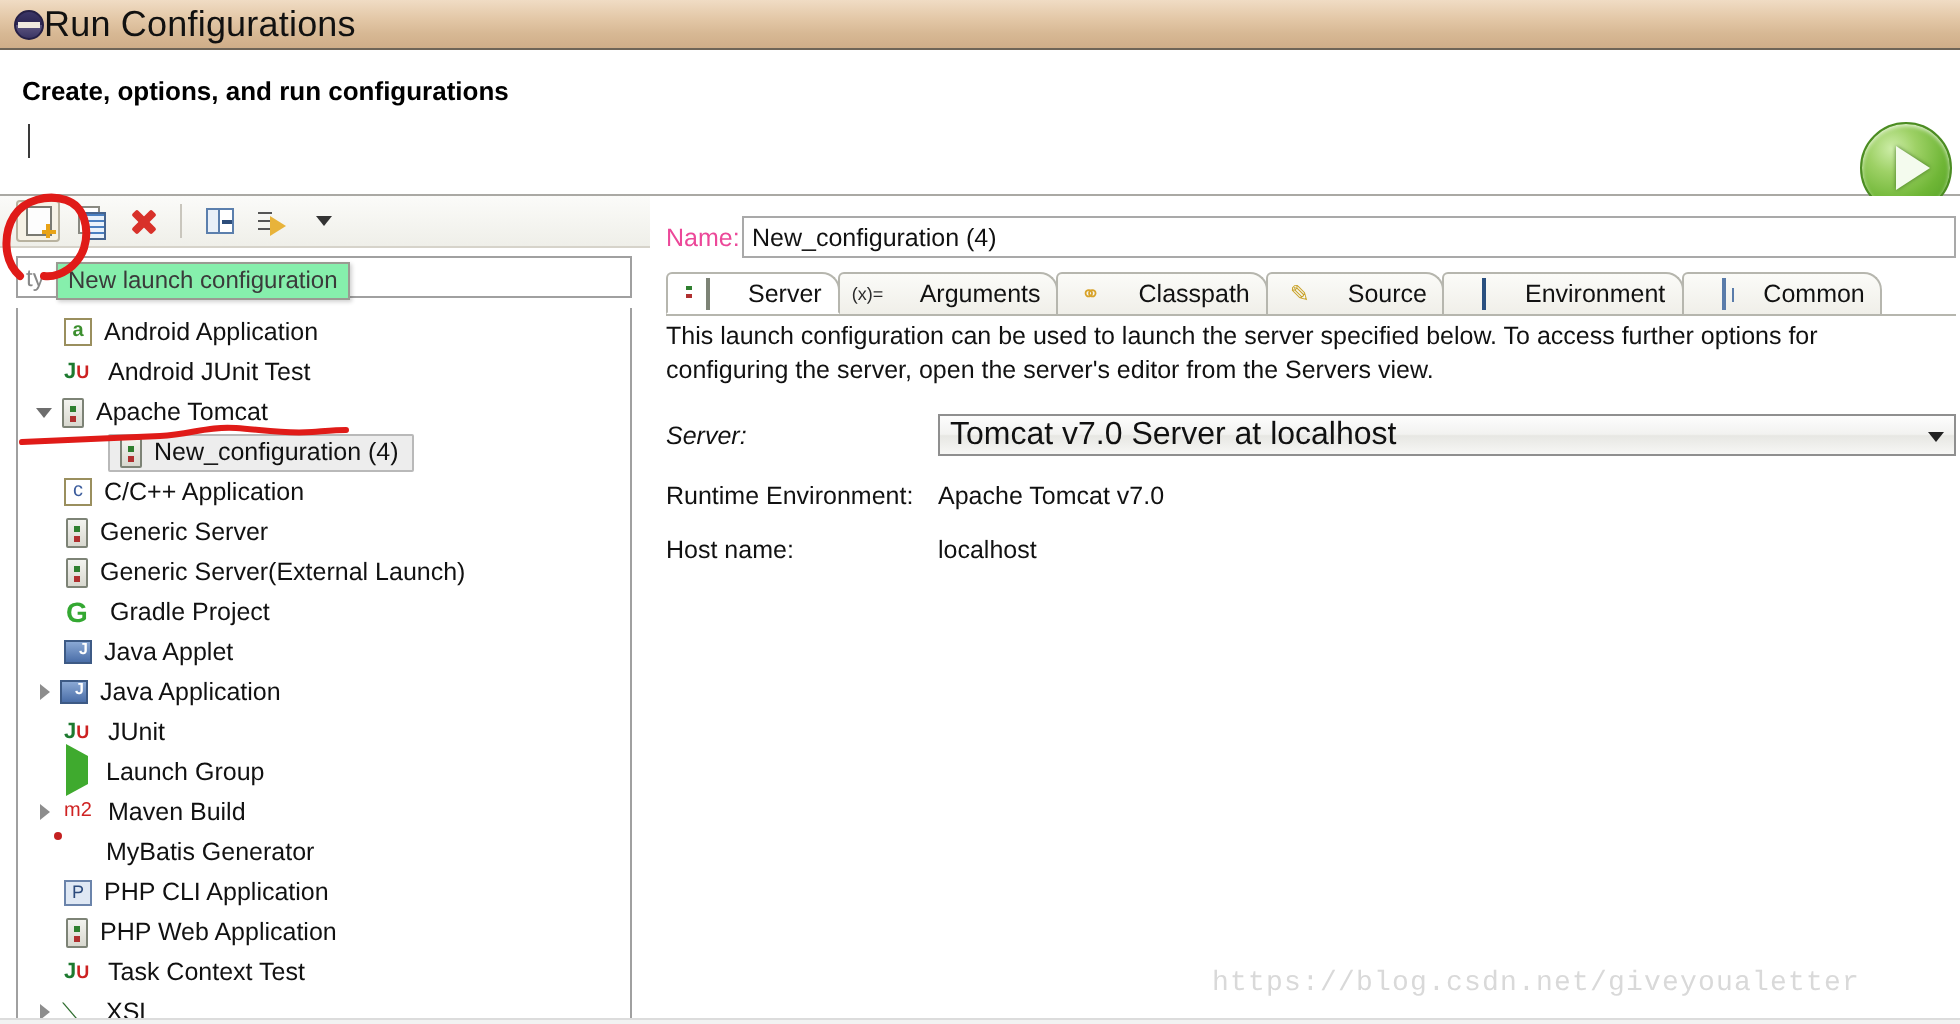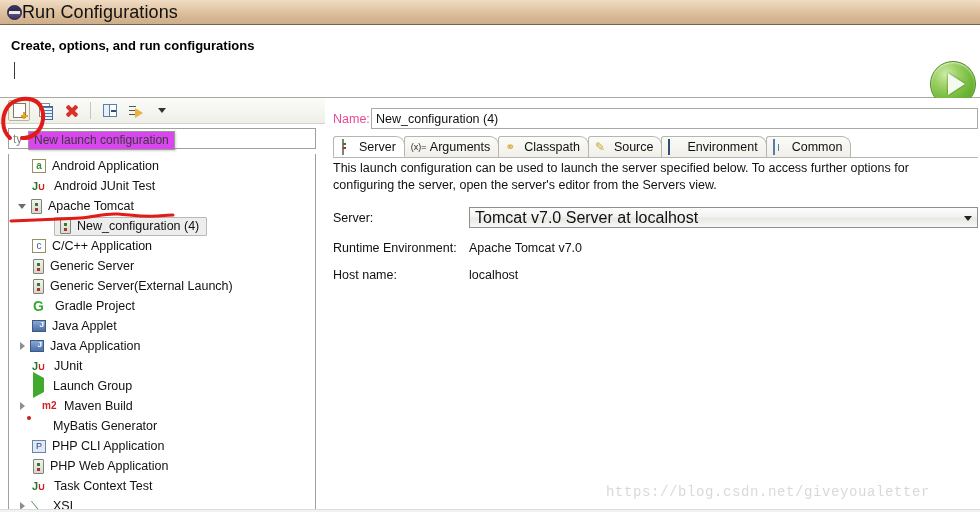--- a/index.html
+++ b/index.html
@@ -140,21 +140,21 @@
   }
 
   .filter-box {
     position: absolute; left: 8px; top: 30px; width: 308px; height: 21px;
     border: 1px solid #a0a0a0; background: #fff;
     font-size: 12px; color: #888; padding: 2px 4px; line-height: 16px;
     overflow: hidden; white-space: nowrap;
   }
   .tooltip {
     position: absolute; left: 28px; top: 33px; height: 19px;
-    background: #d946ef; border: 1px solid #9a9a92;
+    background: #86efac; border: 1px solid #9a9a92;
     font-size: 12px; color: #3a3a3a; line-height: 17px; padding: 0 5px;
     box-shadow: 1px 1px 2px rgba(0,0,0,.18);
     white-space: nowrap; z-index: 30;
   }
 
   .tree {
     position: absolute; left: 8px; top: 56px; width: 308px; height: 356px;
     background: #fff; border: 1px solid #a0a0a0; border-top: none;
     overflow: hidden;
   }
@@ -204,21 +204,21 @@
   .ti-g { color: #34a832; font-weight: bold; font-size: 14px; line-height: 16px; margin-left: 2px; }
   .ti-applet {
     width: 14px; height: 12px; background: linear-gradient(180deg,#8aa8d4,#4a6ea8);
     border: 1px solid #3d5a85; margin-left: 1px; position: relative;
   }
   .ti-applet::after { content:"J"; position:absolute; right:1px; top:-1px; color:#fff; font-size:8px; font-weight:bold; }
   .ti-play {
     width:0;height:0;border-left:11px solid #3faa2e;border-top:6px solid transparent;
     border-bottom:6px solid transparent; margin-left:2px;
   }
-  .ti-m2 { color:#cf2222; font-weight:bold; font-size:10px; line-height:16px; margin-left:13px; }
+  .ti-m2 { color:#cf2222; font-weight:normal; font-size:10px; line-height:16px; margin-left:3px; }
   .ti-mybatis {
     width:14px;height:11px;background:#262220;border-radius:50% 50% 45% 45%;margin-left:1px;position:relative;
   }
   .ti-mybatis::after{content:"";position:absolute;right:1px;top:-2px;width:4px;height:4px;background:#c42020;border-radius:50%;}
   .ti-php {
     width: 14px; height: 13px; background: #dfe8f4; border: 1px solid #6b84ab;
     color: #2b4a7c; font-size: 9px; line-height: 11px; text-align: center; margin-left: 1px;
   }
   .ti-xsl { color:#2f6d2f; font-size:12px; line-height:16px; margin-left:2px; }
 
@@ -242,44 +242,44 @@
     flex: 1; height: 21px; border: 1px solid #a9a9a9; background: #fff;
     font-size: 12.5px; color: #111; padding: 0 4px; line-height: 19px;
     font-family: "Liberation Sans", sans-serif;
   }
 
   .tabs {
     position: absolute; left: 3px; top: 38px; width: 645px; height: 22px;
     display: flex; align-items: flex-end; border-bottom: 1px solid #b6b6ae;
   }
   .tab {
-    height: 21px; display: flex; align-items: center; gap: 4px;
+    height: 21px; display: flex; align-items: center; gap: 19px;
     padding: 0 8px 0 6px; font-size: 12.5px; color: #111;
     border: 1px solid #b6b6ae; border-bottom: none;
     border-top-left-radius: 3px; border-top-right-radius: 9px;
     background: linear-gradient(180deg,#fbfbf8,#f0efe9);
-    margin-right: -1px; cursor: pointer; white-space: nowrap;
+    margin-right: -1px; cursor: pointer; white-space: nowrap; text-align: right;
   }
   .tab.active { background: #ffffff; border-bottom: 1px solid #fff; position: relative; z-index: 2; }
   .tabicon { width: 15px; height: 14px; flex: none; position: relative; display: inline-block; }
   .tic-server { width:10px;height:13px;background:linear-gradient(180deg,#f2f2ee,#d7d7ce);border:1px solid #7d8376;margin-left:2px;}
   .tic-server::before{content:"";position:absolute;left:3px;top:3px;width:3px;height:2px;background:#2f7f2f;}
   .tic-server::after{content:"";position:absolute;left:3px;top:7px;width:3px;height:2px;background:#b03030;}
   .tic-args { font-size:9px; color:#2b2b2b; line-height:14px; white-space:nowrap; }
   .tic-classpath { color:#d8a32a; font-size:12px; line-height:14px; }
   .tic-source { color:#c9a227; font-size:12px; line-height:14px; }
   .tic-env { width:14px;height:12px;background:linear-gradient(135deg,#6fa9d8,#2f5f95);border:1px solid #2a5080;margin-top:1px;}
   .tic-common { width:13px;height:12px;background:#fff;border:1px solid #5a7caa;margin-top:1px;position:relative;}
   .tic-common::before{content:"";position:absolute;left:0;top:0;width:100%;height:3px;background:#a8c4e4;border-bottom:1px solid #5a7caa;}
   .tic-common::after{content:"";position:absolute;left:4px;top:4px;width:1px;height:7px;background:#5a7caa;}
 
   .panel { position: absolute; left: 3px; top: 62px; width: 645px; }
   .panel-desc { font-size: 12.5px; color: #111; line-height: 17px; width: 622px; }
   .field-row { display: flex; align-items: center; margin-top: 13px; }
-  .field-label { width: 136px; flex: none; font-size: 12.5px; color: #111; }
+  .field-label { width: 136px; flex: none; font-size: 12.5px; color: #111; font-style: italic; }
   .combo {
     flex: 1; height: 21px; border: 1px solid #8f8f8f;
     background: linear-gradient(180deg,#fdfdfd 0%,#f2f2f0 48%,#e7e7e3 52%,#f7f7f5 100%);
     font-size: 16px; color: #111; padding: 0 18px 0 5px; line-height: 19px;
     position: relative; cursor: pointer; white-space: nowrap; overflow: hidden;
   }
   .combo .carr {
     position: absolute; right: 5px; top: 8px; width: 0; height: 0;
     border-left: 4px solid transparent; border-right: 4px solid transparent; border-top: 5px solid #222;
   }

